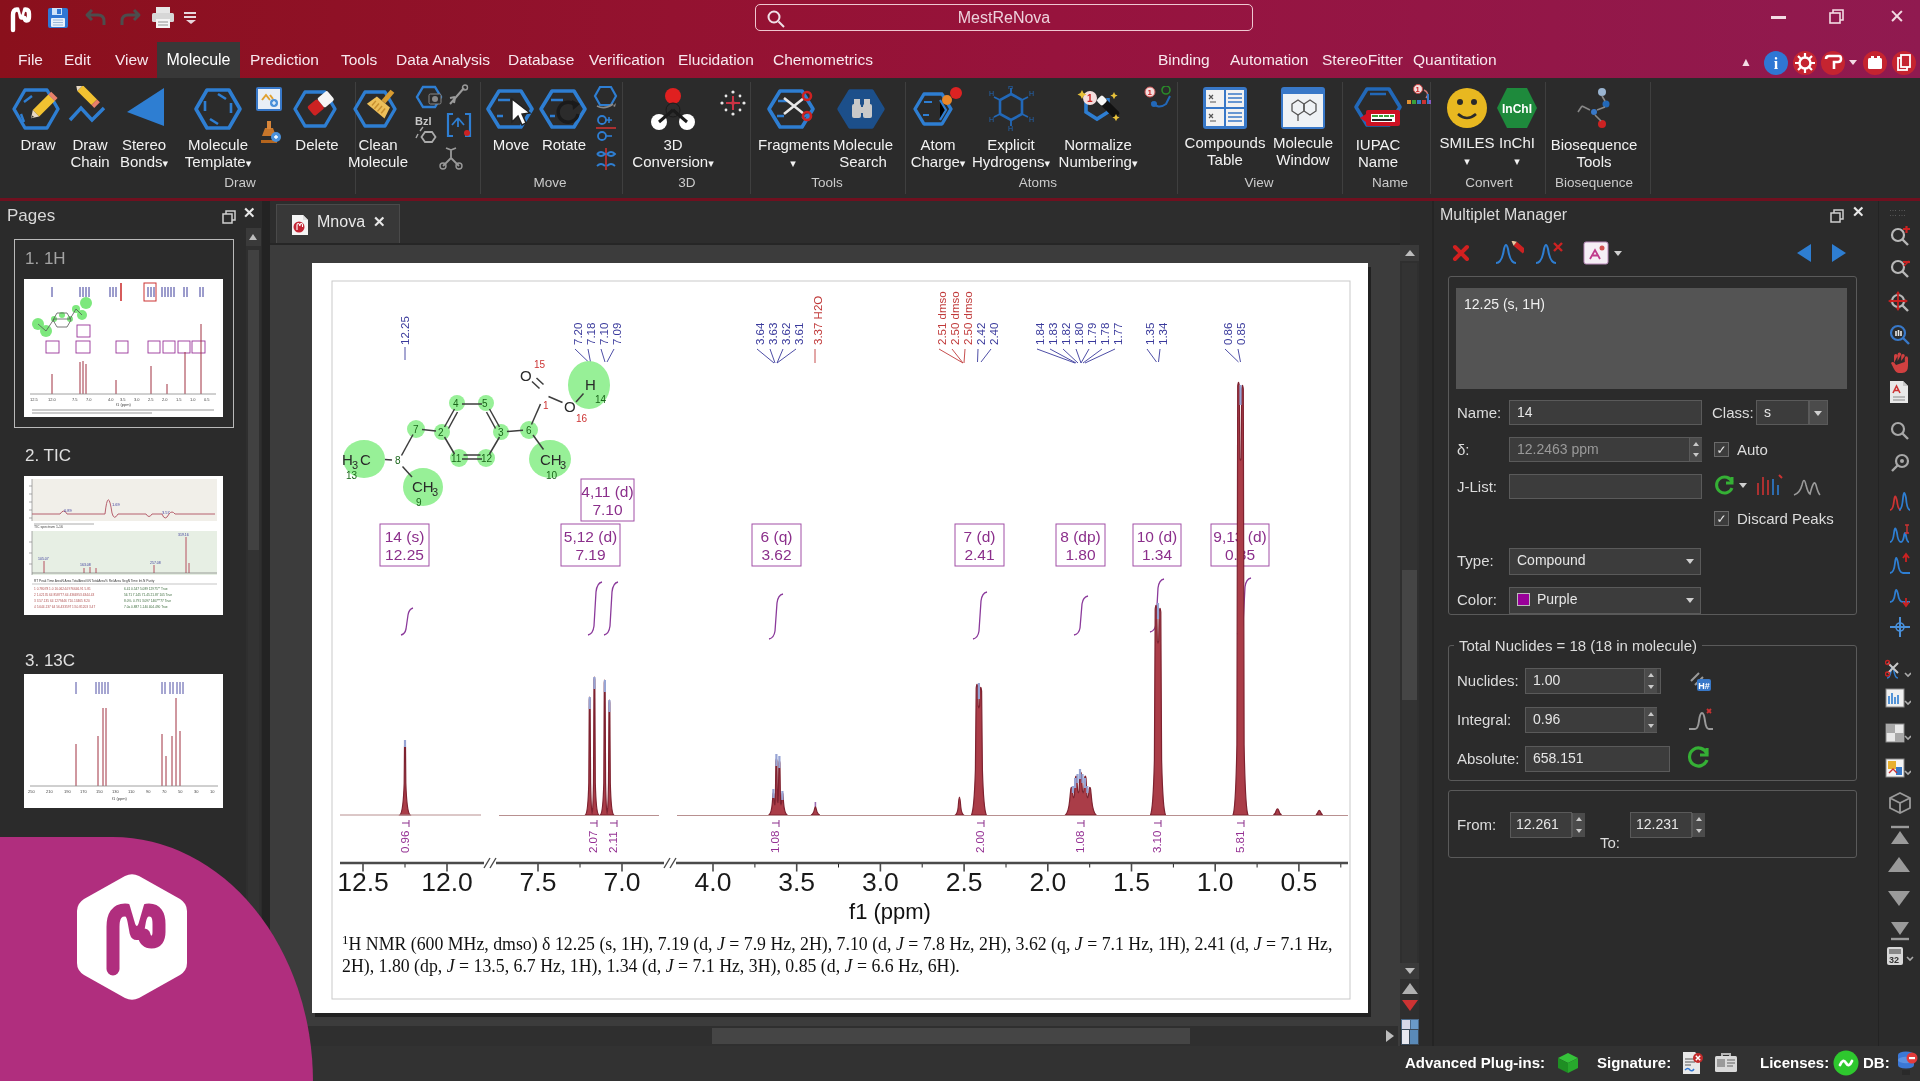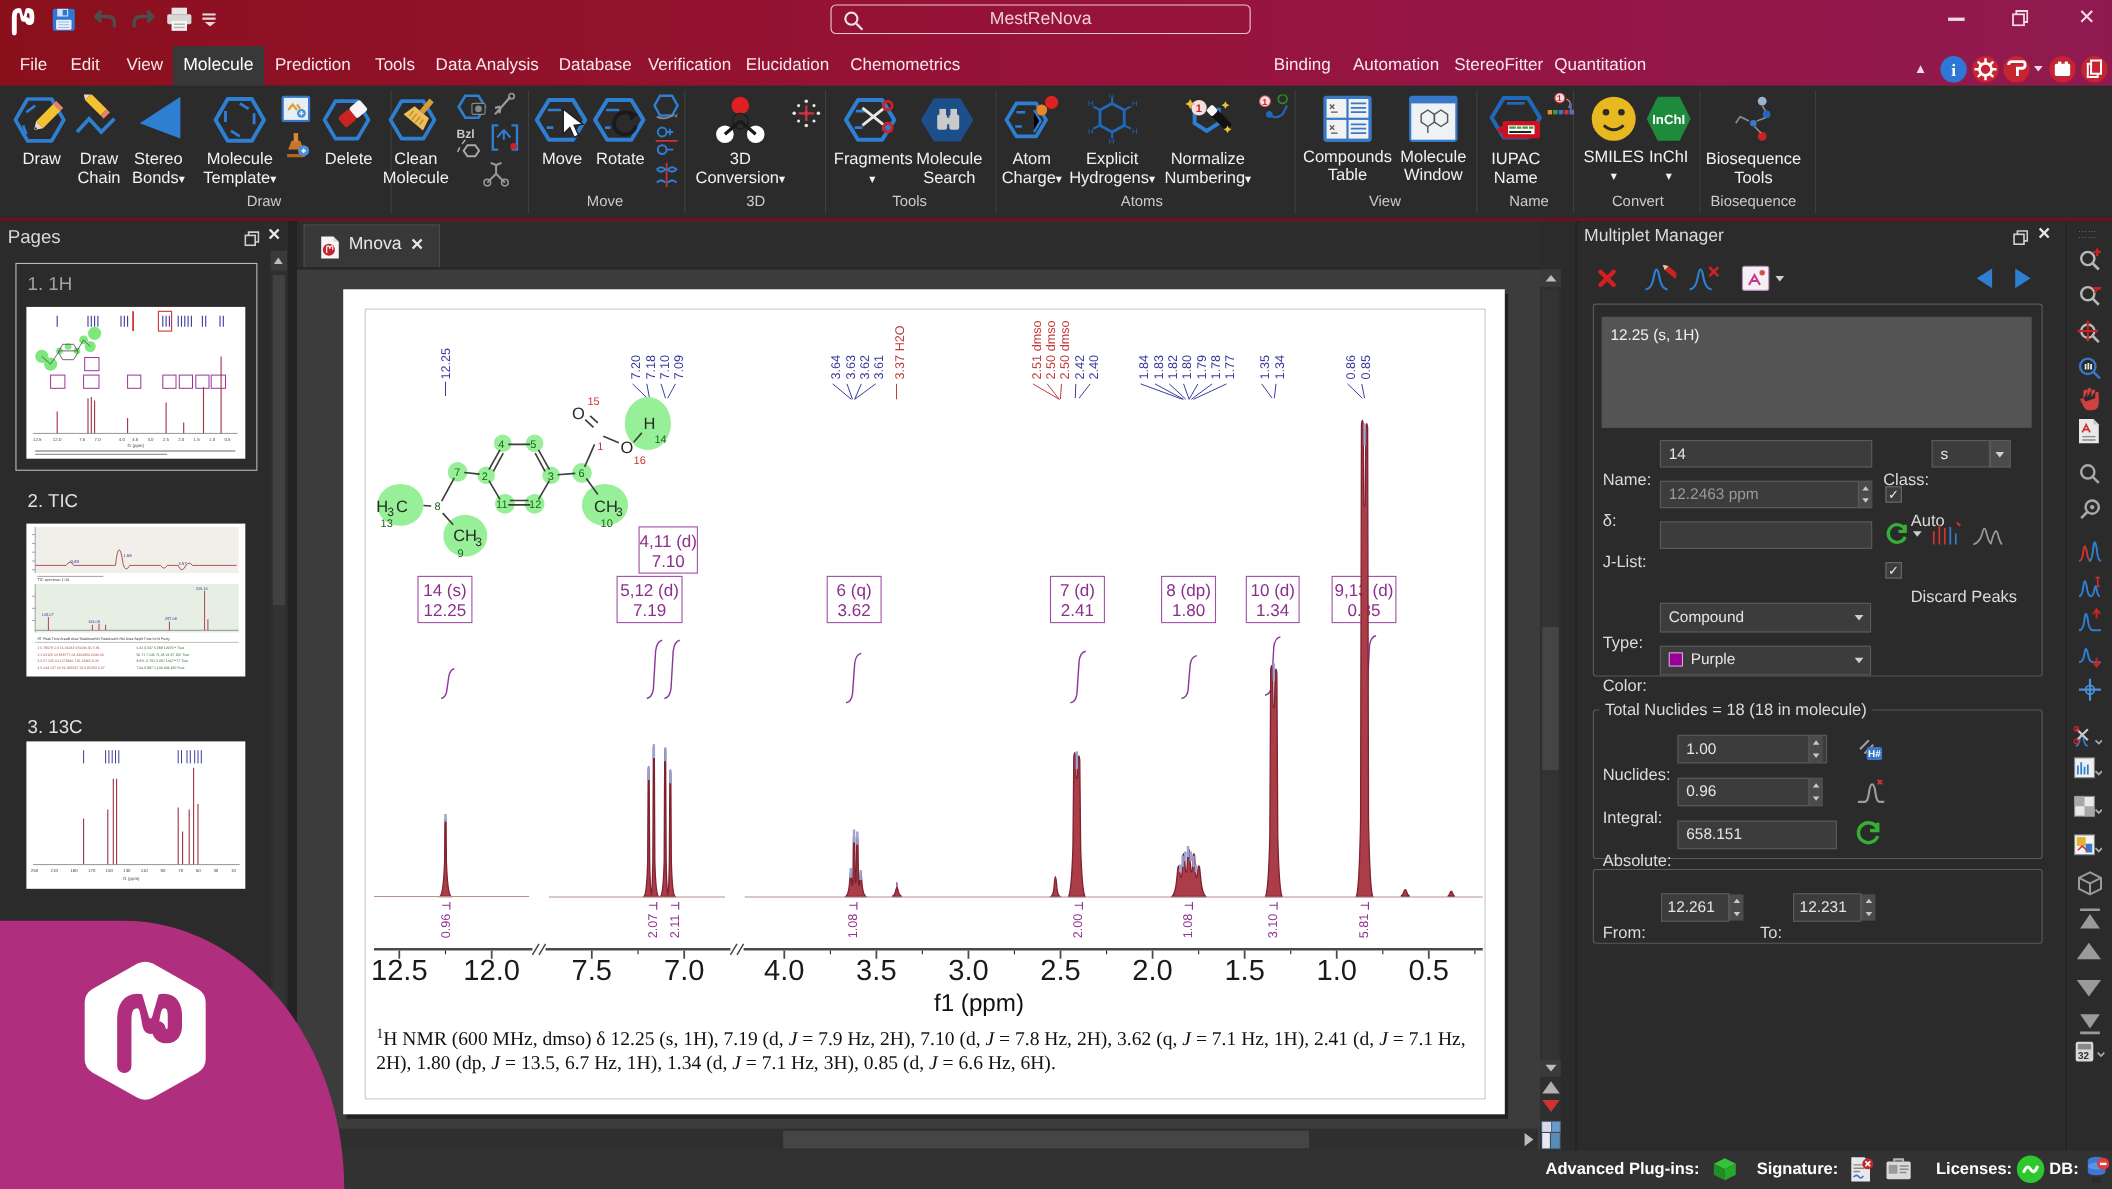--- a/index.html
+++ b/index.html
@@ -5,21 +5,21 @@
 * { margin:0; padding:0; box-sizing:border-box; }
 html,body { width:1920px; height:1081px; overflow:hidden; background:#2b2b2b; }
 body { font-family:"Liberation Sans", sans-serif; position:relative; }
 #app { position:absolute; left:0; top:0; width:1920px; height:1081px; }
 .abs { position:absolute; }
 
 
 #topchrome { position:absolute; left:0; top:0; width:1920px; height:78px;
   background:linear-gradient(90deg,#8a101c 0%, #941230 35%, #97133d 55%, #901a50 100%); }
 .tb-ico { position:absolute; top:6px; }
-#searchbox { position:absolute; left:755px; top:4px; width:382px; height:27px;
+#searchbox { position:absolute; left:755px; top:4px; width:498px; height:27px;
   border:1px solid rgba(255,230,235,.85); border-radius:5px; color:#edd2dc; font-size:16px; }
 #searchbox .mag { position:absolute; left:10px; top:4px; }
 #searchbox .stxt { position:absolute; left:0; right:0; top:4px; text-align:center; }
 .winbtn { position:absolute; top:0; width:46px; height:30px; color:#f3dce4; text-align:center; font-size:16px; line-height:30px; }
 .menu-item { position:absolute; top:42px; height:36px; line-height:36px; color:#f7e8ee; font-size:15.5px; }
 #moltab { position:absolute; left:157px; top:42px; width:83px; height:36px; background:#383838; text-align:center; color:#fff; }
 #proctabs { position:absolute; left:876px; top:36px; width:271px; height:42px; }
 #proctabs .redbar { position:absolute; left:0; top:0; width:271px; height:7px; background:#f4544c; }
 #proctabs .body { position:absolute; left:0; top:7px; width:271px; height:35px; background:#fcf0f0; }
 #proctabs span { position:absolute; top:7px; height:35px; line-height:35px; font-size:15.5px; color:#d8555c; }
@@ -40,21 +40,21 @@
 #tabbar { position:absolute; left:270px; top:201px; width:1130px; height:43px; background:#2d2d2d; }
 #doctab { position:absolute; left:6px; top:3px; width:124px; height:40px; background:#383838; border:1px solid #4a4a4a; border-bottom:none; color:#e8e8e8; font-size:16px; }
 #page { position:absolute; left:312px; top:263px; width:1056px; height:750px; background:#fff; box-shadow:3px 4px 0 rgba(0,0,0,.45); }
 #vscroll { position:absolute; left:1400px; top:245px; width:19px; height:796px; background:#2f2f2f; }
 #hscroll { position:absolute; left:270px; top:1026px; width:1128px; height:20px; background:#2f2f2f; }
 #rightpanel { position:absolute; left:1432px; top:201px; width:446px; height:845px; background:#2b2b2b; border-left:2px solid #242424; }
 #rightstrip { position:absolute; left:1878px; top:201px; width:42px; height:845px; background:#2b2b2b; border-left:1px solid #232323; }
 #statusbar { position:absolute; left:0; top:1046px; width:1920px; height:35px; background:#323232; color:#fff; font-size:15px; font-weight:bold; }
 
 
-.rp-label { position:absolute; color:#dcdcdc; font-size:15px;margin-top:24px; }
+.rp-label { position:absolute; color:#dcdcdc; font-size:15px; }
 .rp-input { position:absolute; background:#3c3c3c; border:1px solid #5a5a5a; color:#e6e6e6; font-size:14px; line-height:22px; padding-left:7px; }
 .rp-group { position:absolute; border:1px solid #5a5a5a; border-radius:3px; }
 .spin { position:absolute; width:13px; background:#4b4b4b; border-left:1px solid #5a5a5a; }
 .spin:before, .spin:after { content:""; position:absolute; left:3px; border-left:3.5px solid transparent; border-right:3.5px solid transparent; }
 .spin:before { top:4px; border-bottom:4px solid #c9c9c9; }
 .spin:after { bottom:4px; border-top:4px solid #c9c9c9; }
 .cbox { position:absolute; width:15px; height:15px; background:#3c3c3c; border:1px solid #6a6a6a; color:#e8e8e8; font-size:12px; line-height:14px; text-align:center; }
 .combo-arrow { position:absolute; right:6px; top:10px; border-left:4.5px solid transparent; border-right:4.5px solid transparent; border-top:5px solid #cfcfcf; }
 
 
@@ -1025,21 +1025,21 @@
   <div class="rp-input" style="left:91px;top:545px;width:145px;height:26px">658.151</div>
   <svg class="abs" style="left:253px;top:544px" width="24" height="24" viewBox="0 0 24 24">
         <path d="M20 9 A9 9 0 1 0 20 15" fill="none" stroke="#35b035" stroke-width="3.2"></path>
         <path d="M20 3 v7 h-7" fill="none" stroke="#35b035" stroke-width="3.2"></path>
       </svg>
 
   <div class="rp-group" style="left:14px;top:589px;width:409px;height:68px"></div>
   <div class="rp-label" style="left:23px;top:615px">From:</div>
   <div class="rp-input" style="left:76px;top:611px;width:62px;height:26px;padding-left:5px">12.261</div>
   <div class="spin" style="left:138px;top:612px;height:24px"></div>
-  <div class="rp-label" style="left:166px;top:615px">To:</div>
+  <div class="rp-label" style="left:166px;top:633px">To:</div>
   <div class="rp-input" style="left:196px;top:611px;width:62px;height:26px;padding-left:5px">12.231</div>
   <div class="spin" style="left:258px;top:612px;height:24px"></div>
 </div>
 <div id="rightstrip">
   <div class="abs" style="left:10px;top:5px;color:#777;font-size:8px;letter-spacing:1px;line-height:5px">……<br>……</div>
   <svg class="abs" style="left:9px;top:24px" width="24" height="24" viewBox="0 0 24 24">
         <circle cx="10" cy="10" r="6" fill="none" stroke="#b8b8b8" stroke-width="2.2"></circle>
         <path d="M14.5 14.5 L20 20" stroke="#b8b8b8" stroke-width="2.4"></path>
         <path d="M15 4 h7 M18.5 1 v7" stroke="#cc2222" stroke-width="2.2"></path>
       </svg>

